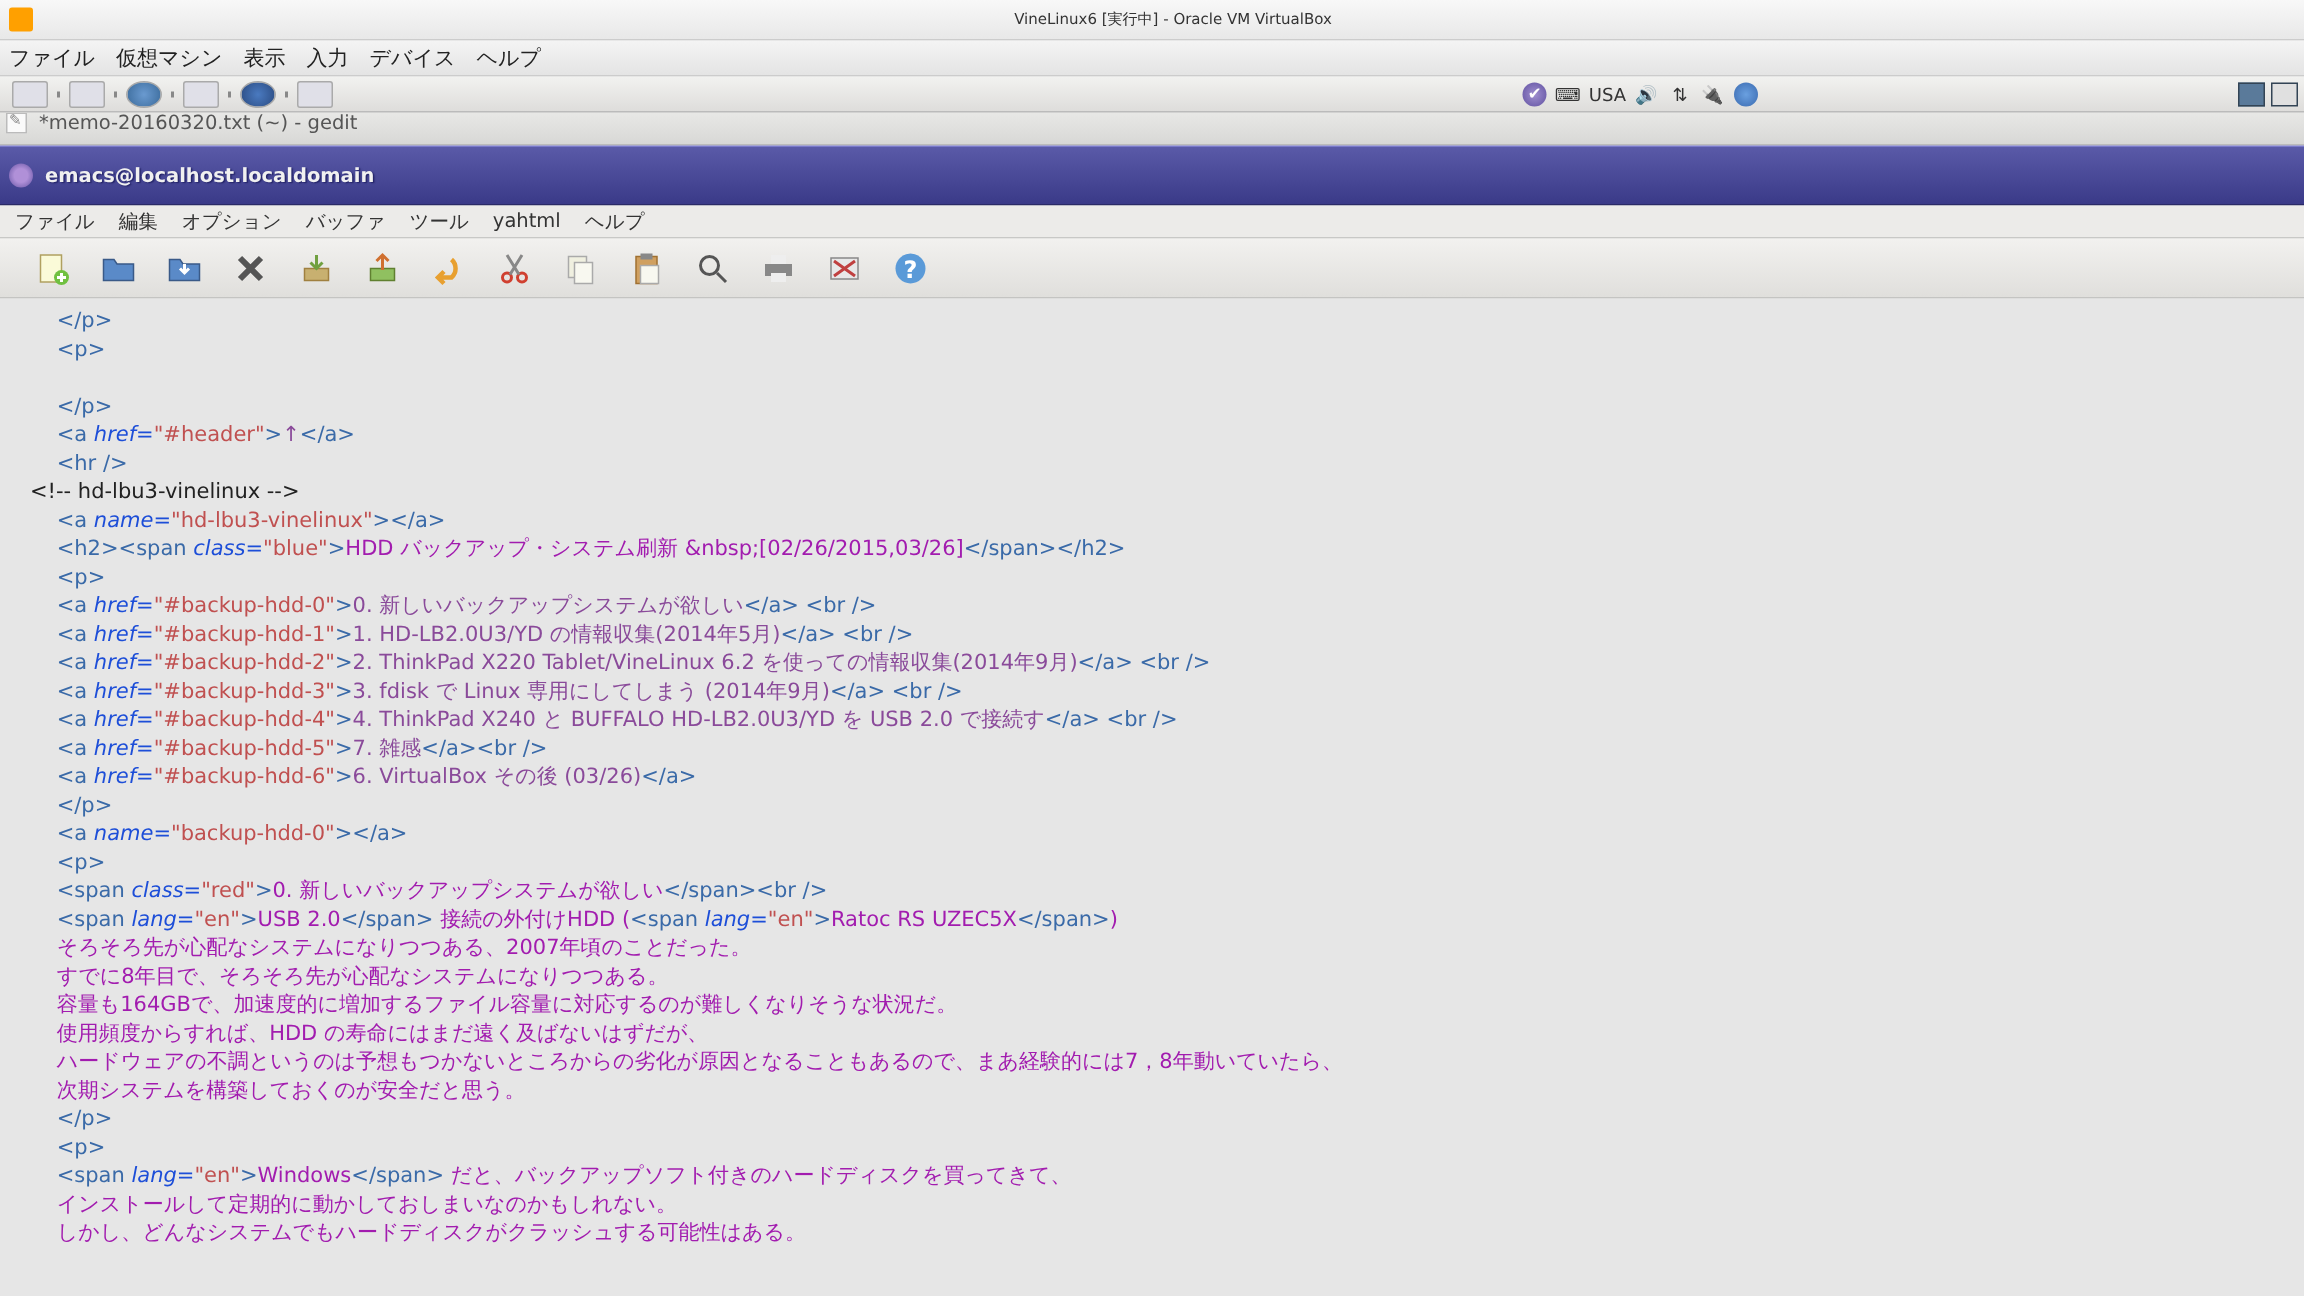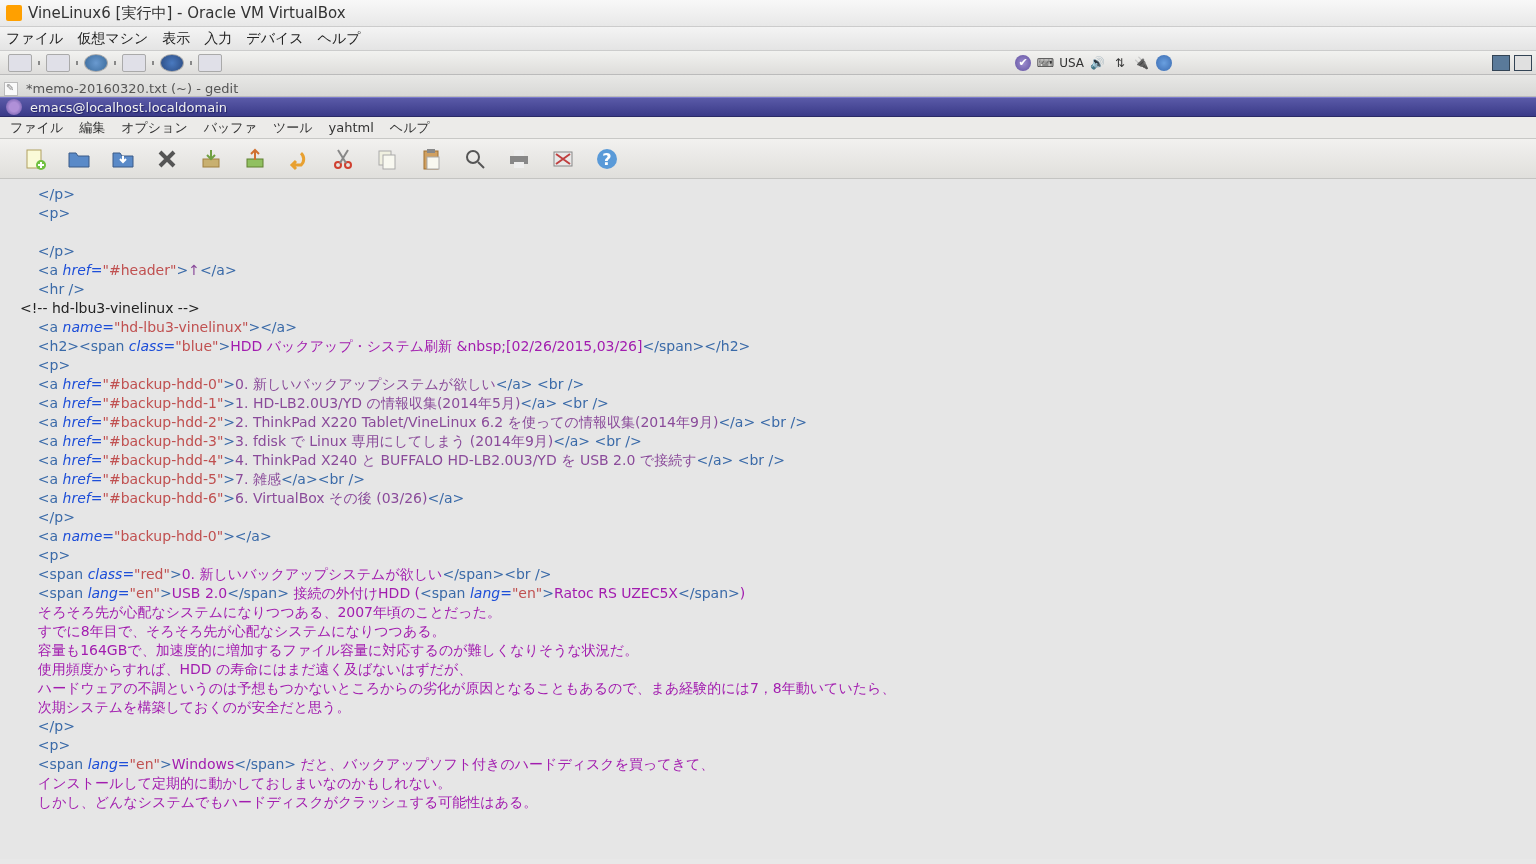--- a/index.html
+++ b/index.html
@@ -1,21 +1,21 @@
 <!DOCTYPE html>
 <html><head>
 <meta charset="utf-8">
 <style>
 * { margin: 0; padding: 0; box-sizing: border-box; font-family: "DejaVu Sans", sans-serif; }
 body { width: 1536px; height: 864px; background: #e8e8e8; overflow: hidden; font-size: 13px; }
 
 
 .vbox-titlebar { height: 27px; background: linear-gradient(#f8f8f8,#e8e8e8); display: flex; align-items: center; border-bottom: 1px solid #ccc; }
 .vbox-titlebar .logo { width: 16px; height: 16px; margin: 0 6px; background: #ffa000; border-radius: 2px; }
-.vbox-titlebar .title { flex: 1; text-align: left; font-size: 15px; color: #333; }
+.vbox-titlebar .title { flex: 1; text-align: center; font-size: 10px; color: #333; }
 
 
 .vbox-menu { height: 24px; background: linear-gradient(#f4f4f4,#e4e4e4); display: flex; align-items: center; padding-left: 6px; gap: 14px; font-size: 14px; color: #222; border-bottom: 1px solid #ccc; }
 
 
 .gnome-panel { height: 24px; background: linear-gradient(#f2f2f0,#dedddb); display: flex; align-items: center; padding: 0 4px; border-bottom: 1px solid #bbb; position: relative; }
 .gnome-panel .left { display: flex; align-items: center; gap: 10px; }
 .gnome-panel .grape { width: 18px; height: 18px; background: radial-gradient(circle at 30% 30%, #a070c0 20%, #6a3a8a 70%); border-radius: 50%; }
 .gnome-panel .menu-item { font-size: 13px; color: #222; }
 .gnome-panel .tray-icons { display: flex; align-items: center; gap: 5px; margin-left: 8px; }
@@ -26,26 +26,26 @@
 .gnome-panel .workspace { width: 34px; height: 18px; background: linear-gradient(90deg,#4a4ac0 50%, #c0c0d0 50%); border: 1px solid #666; margin-left: 4px; }
 .gnome-panel .midgroup { display:flex; align-items:center; gap:6px; margin-left:4px;}
 .gnome-panel .midgroup .mi { width: 24px; height: 18px; background: #e0e0e8; border: 1px solid #aaa; border-radius:2px;}
 .gnome-panel .midgroup .sep { width:2px; height:4px; background:#888; align-self:center;}
 .gnome-panel .right { margin-left: auto; display: flex; align-items: center; gap: 6px; font-size: 12px; color: #333; }
 .gnome-panel .right .ic { width: 16px; height: 16px; display: inline-flex; align-items: center; justify-content: center; }
 .gnome-panel .far-right { display:flex; gap:4px; margin-left: 320px;}
 .gnome-panel .far-right .sq { width:18px; height:16px; background:#5a7a9a; border:1px solid #345;}
 
 
-.gedit-bar { height: 22px; background: linear-gradient(#e8e8e6,#d8d8d6); display: flex; align-items: flex-end; padding-left: 4px; gap: 8px; font-size: 13px; color: #555; border-bottom: 1px solid #bbb;}
+.gedit-bar { height: 22px; background: linear-gradient(#e8e8e6,#d8d8d6); display: flex; align-items: flex-start; padding-left: 4px; gap: 8px; font-size: 13px; color: #555; border-bottom: 1px solid #bbb;}
 .gedit-bar .doc-icon { width: 14px; height: 14px; background: #fafafa; border: 1px solid #bbb; position: relative; }
 .gedit-bar .doc-icon::before{content:"✎"; position:absolute; font-size:10px; left:1px; top:-1px; color:#888;}
 
 
-.emacs-titlebar { height: 20px; background: linear-gradient(#5a5aa8,#3a3a88); color: #f0f0f0; display: flex; align-items: center; padding-left: 6px; gap: 8px; font-size: 13px; font-weight: normal; border-top: 1px solid #7a7acc; border-bottom: 1px solid #2a2a66; text-shadow: 1px 1px 1px #222266; }
+.emacs-titlebar { height: 40px; background: linear-gradient(#5a5aa8,#3a3a88); color: #f0f0f0; display: flex; align-items: center; padding-left: 6px; gap: 8px; font-size: 13px; font-weight: bold; border-top: 1px solid #7a7acc; border-bottom: 1px solid #2a2a66; text-shadow: 1px 1px 1px #222266; }
 .emacs-titlebar .eic { width: 16px; height: 16px; background: radial-gradient(circle,#b090d8 40%,#6050a0 100%); border-radius: 50%; }
 
 
 .emacs-menu { height: 22px; background: #ecebe9; display: flex; align-items: center; padding-left: 10px; gap: 16px; font-size: 13px; color: #333; border-bottom: 1px solid #c8c8c6;}
 
 
 .emacs-toolbar { height: 40px; background: linear-gradient(#f2f1ef,#e0dfdc); display: flex; align-items: center; padding-left: 22px; gap: 18px; border-bottom: 1px solid #c4c4c2;}
 .emacs-toolbar .tbtn { width: 26px; height: 26px; display: flex; align-items: center; justify-content: center; font-size: 18px; }
 .emacs-toolbar .tbtn svg { width: 24px; height: 24px; }
 

